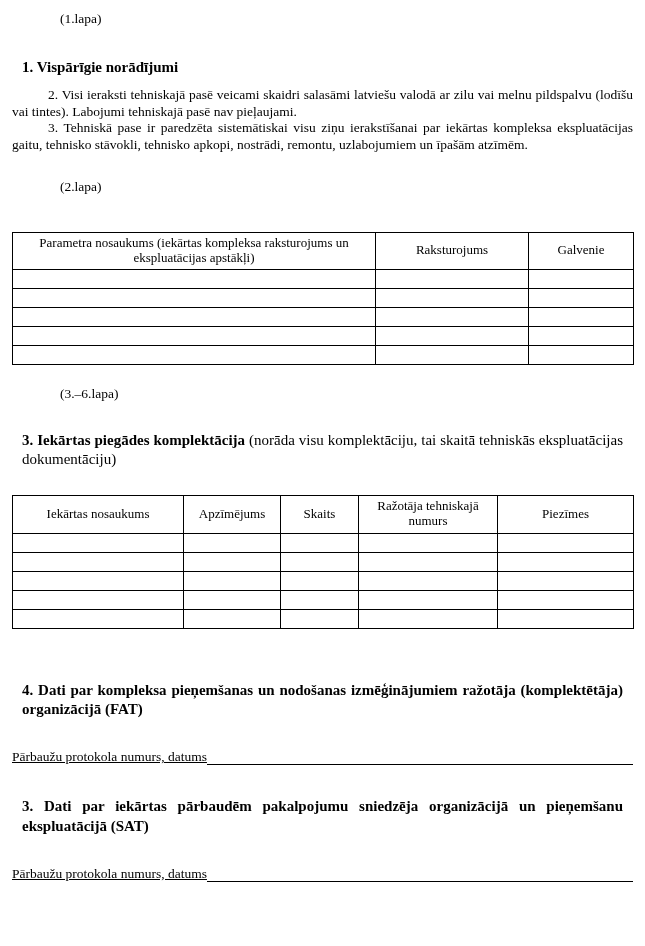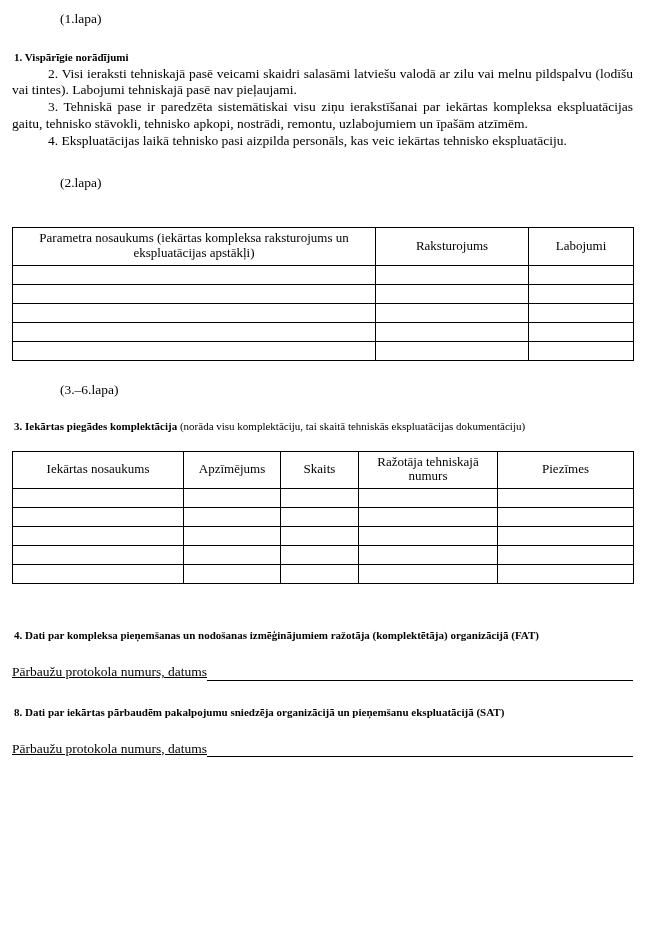--- a/index.html
+++ b/index.html
@@ -33,24 +33,24 @@
   .page-marker {
     font-size: 13.5px;
     line-height: 1.0;
     text-indent: 48px;
     margin: 0;
     padding: 0;
   }
 
   
   .sec-heading {
-    font-size: 11px;
+    font-size: 15px;
     font-weight: bold;
     line-height: 1.28;
-    margin: 2px;
+    margin: 10px;
     padding: 0;
     text-align: justify;
   }
   .sec-heading .normal {
     font-weight: normal;
   }
   .sec-heading.justify-both {
     text-align: justify;
     text-align-last: left;
   }
@@ -126,42 +126,41 @@
 
     <div class="sp-22"></div>
 
     <p class="sec-heading">1. Vispārīgie norādījumi</p>
 
 
     <p class="para">2. Visi ieraksti tehniskajā pasē veicami skaidri salasāmi latviešu valodā ar zilu vai melnu pildspalvu (lodīšu vai tintes). Labojumi tehniskajā pasē nav pieļaujami.</p>
 
     <p class="para">3. Tehniskā pase ir paredzēta sistemātiskai visu ziņu ierakstīšanai par iekārtas kompleksa ekspluatācijas gaitu, tehnisko stāvokli, tehnisko apkopi, nostrādi, remontu, uzlabojumiem un īpašām atzīmēm.</p>
 
-    <p class="para">4. Ekspluatācijas laikā tehnisko pasi aizpilda personāls, kas veic iekārtas tehnisko ekspluatāciju.</p>
 
     <div class="sp-26"></div>
 
     <p class="page-marker">(2.lapa)</p>
 
     <div class="sp-22"></div>
 
 
     <div class="sp-16"></div>
 
     <table class="doc-table">
       <colgroup>
         <col style="width:363px">
         <col style="width:153px">
         <col style="width:105px">
       </colgroup>
       <thead>
         <tr>
           <th>Parametra nosaukums (iekārtas kompleksa raksturojums un ekspluatācijas apstākļi)</th>
           <th>Raksturojums</th>
-          <th>Labojumi</th>
+          <th>Galvenie</th>
         </tr>
       </thead>
       <tbody>
         <tr>
           <td class="empty-cell"></td>
           <td class="empty-cell"></td>
           <td class="empty-cell"></td>
         </tr>
         <tr>
           <td class="empty-cell"></td>
@@ -261,21 +260,21 @@
 
     <div class="sp-20"></div>
 
     <div class="fill-row">
       <span class="fill-label">Pārbaužu protokola numurs, datums</span>
       <span class="fill-line"></span>
     </div>
 
     <div class="sp-22"></div>
 
-    <p class="sec-heading justify-both">8. Dati par iekārtas pārbaudēm pakalpojumu sniedzēja organizācijā un pieņemšanu ekspluatācijā (SAT)</p>
+    <p class="sec-heading justify-both">3. Dati par iekārtas pārbaudēm pakalpojumu sniedzēja organizācijā un pieņemšanu ekspluatācijā (SAT)</p>
 
     <div class="sp-20"></div>
 
     <div class="fill-row">
       <span class="fill-label">Pārbaužu protokola numurs, datums</span>
       <span class="fill-line"></span>
     </div>
 
   </div>
 </div>

